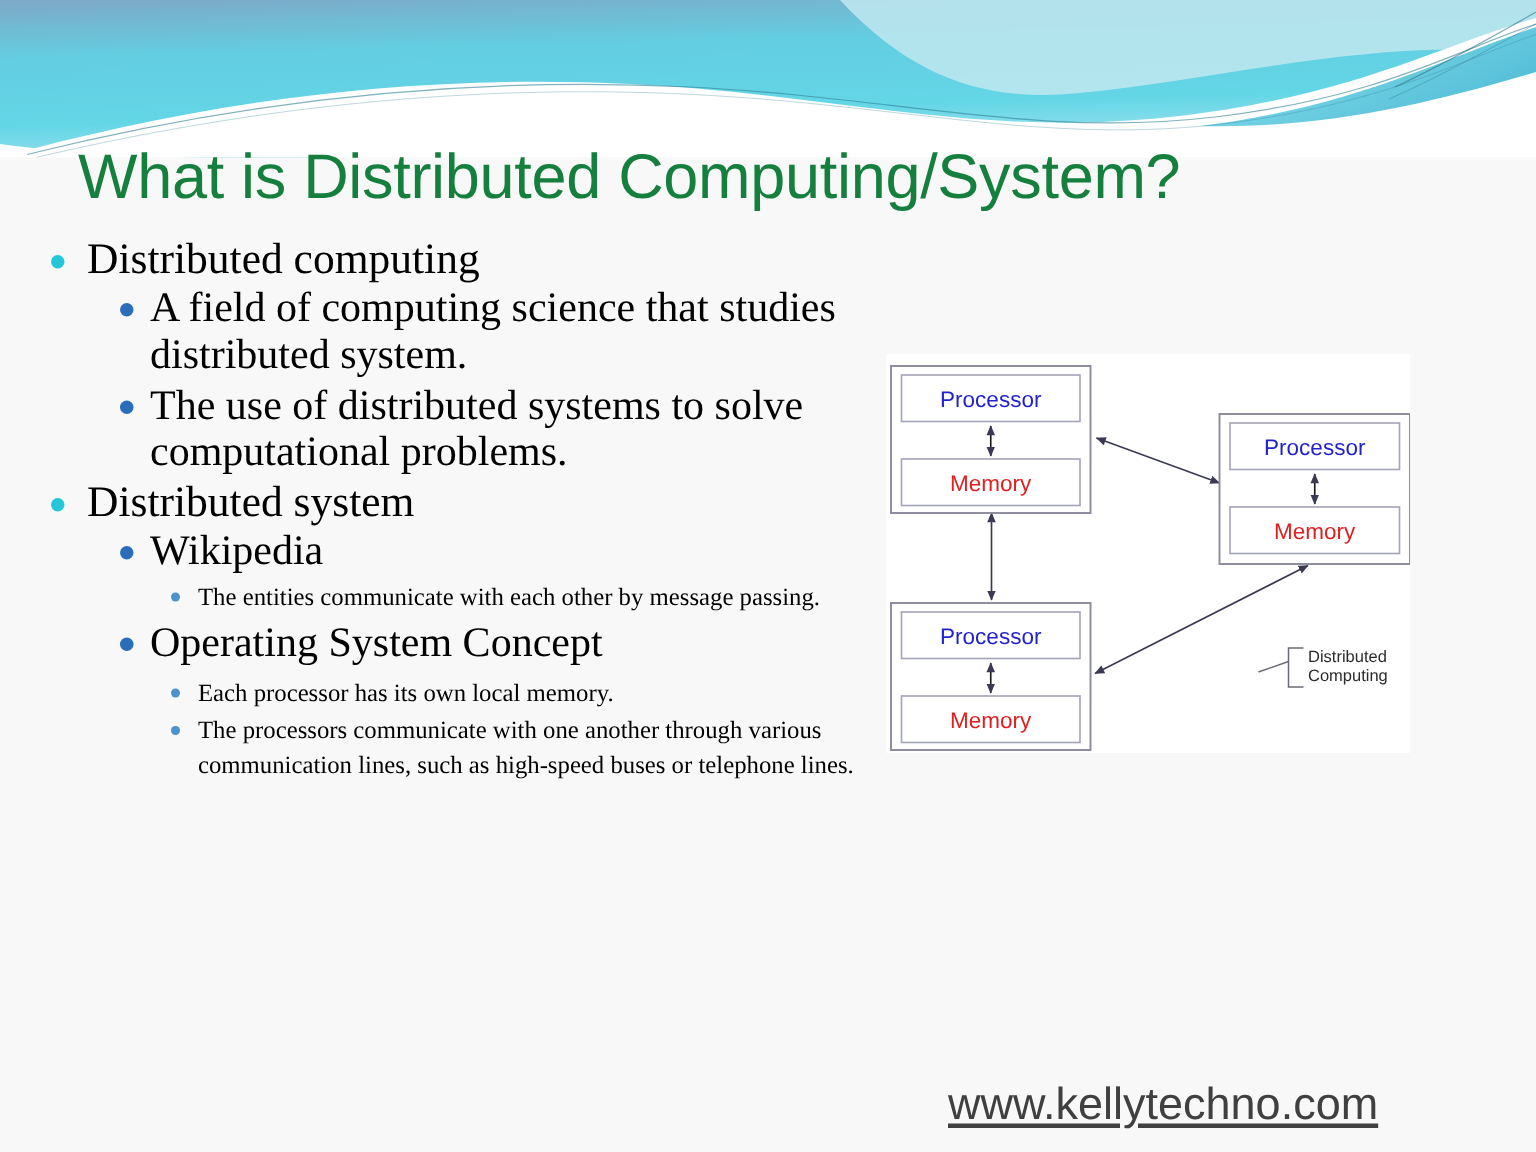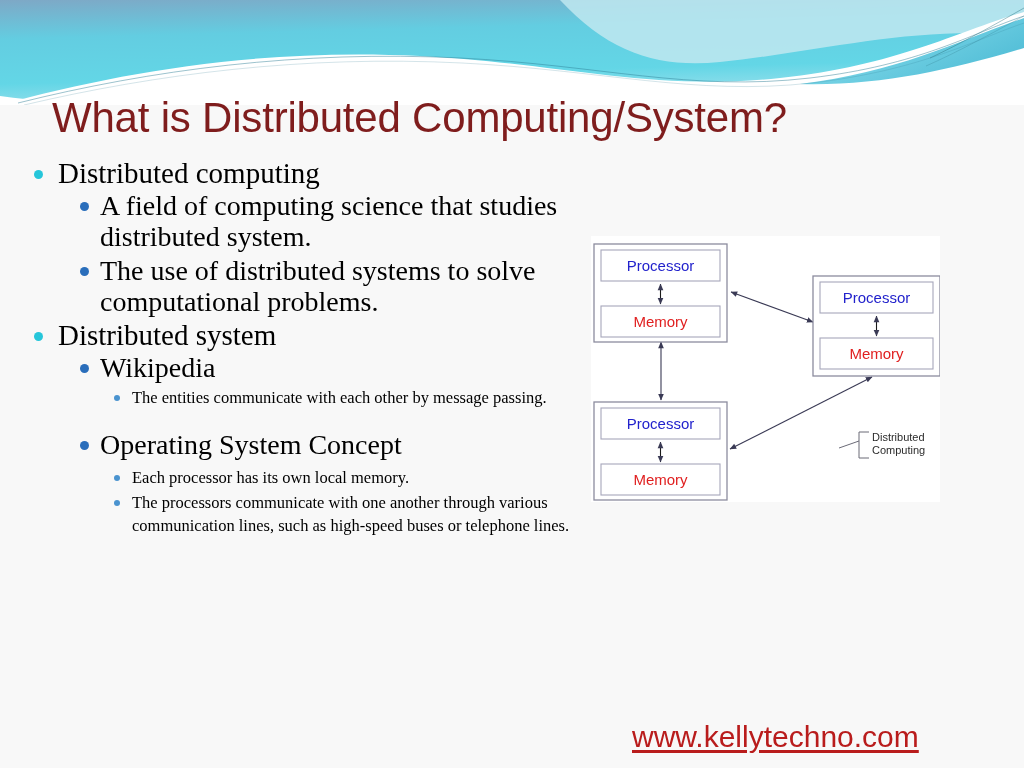--- a/index.html
+++ b/index.html
@@ -166,21 +166,21 @@
 
       <path d="M1024,18 C960,40 900,72 800,84 C880,86 950,70 1024,48 Z" fill="url(#gradMain2)" opacity="0.9"></path>
 
       <path d="M18,103 C150,70 300,50 460,58 C600,65 690,92 810,78 C920,65 970,34 1024,16" fill="none" stroke="#2f7f95" stroke-width="0.8" opacity="0.6"></path>
       <path d="M24,105 C156,74 304,55 462,63 C602,70 694,96 812,83 C922,70 974,40 1024,23" fill="none" stroke="#2f7f95" stroke-width="0.6" opacity="0.35"></path>
       <path d="M930,58 C960,44 996,24 1024,8" fill="none" stroke="#26707f" stroke-width="0.8" opacity="0.55"></path>
       <path d="M926,66 C958,52 994,32 1024,16" fill="none" stroke="#26707f" stroke-width="0.6" opacity="0.4"></path>
     </svg>
   </div>
 
-  <div id="slide-title" style="color: #7f1d1d;">What is Distributed Computing/System?</div>
+  <div id="slide-title" style="color: #15803d;">What is Distributed Computing/System?</div>
 
   <div id="body-content">
 
     <div class="bullet-row lvl1">
       <span class="bullet-dot" style="background: rgb(38, 198, 218);"></span>
       <span class="bullet-text">Distributed computing</span>
     </div>
 
     <div class="bullet-row lvl2">
       <span class="bullet-dot" style="background: rgb(42, 110, 187);"></span>
@@ -201,21 +201,21 @@
       <span class="bullet-dot" style="background: rgb(42, 110, 187);"></span>
       <span class="bullet-text">Wikipedia</span>
     </div>
 
 
     <div class="bullet-row lvl3">
       <span class="bullet-dot" style="background: rgb(74, 147, 207);"></span>
       <span class="bullet-text">The entities communicate with each other by message passing.</span>
     </div>
 
-    <div class="bullet-row lvl2" style="margin-top:20px;">
+    <div class="bullet-row lvl2" style="margin-top:4px;">
       <span class="bullet-dot" style="background: rgb(42, 110, 187);"></span>
       <span class="bullet-text">Operating System Concept</span>
     </div>
 
     <div class="bullet-row lvl3" style="margin-top:6px;">
       <span class="bullet-dot" style="background: rgb(74, 147, 207);"></span>
       <span class="bullet-text">Each processor has its own local memory.</span>
     </div>
 
     <div class="bullet-row lvl3">
@@ -284,15 +284,15 @@
 
         <line x1="248" y1="212" x2="268" y2="205" stroke="#6b6b77" stroke-width="1"></line>
 
         <path d="M278,196 L268,196 L268,222 L278,222" fill="none" stroke="#6b6b77" stroke-width="1"></path>
         <text x="281" y="205" font-size="11" fill="#2b2b2b">Distributed</text>
         <text x="281" y="218" font-size="11" fill="#2b2b2b">Computing</text>
       </g>
     </svg>
   </div>
 
-  <a id="footer-url" href="#" style="color: #b91c1c;">www.kellytechno.com</a>
+  <a id="footer-url" href="#" style="color: #404040;">www.kellytechno.com</a>
 
 </div>
 
 </body></html>

